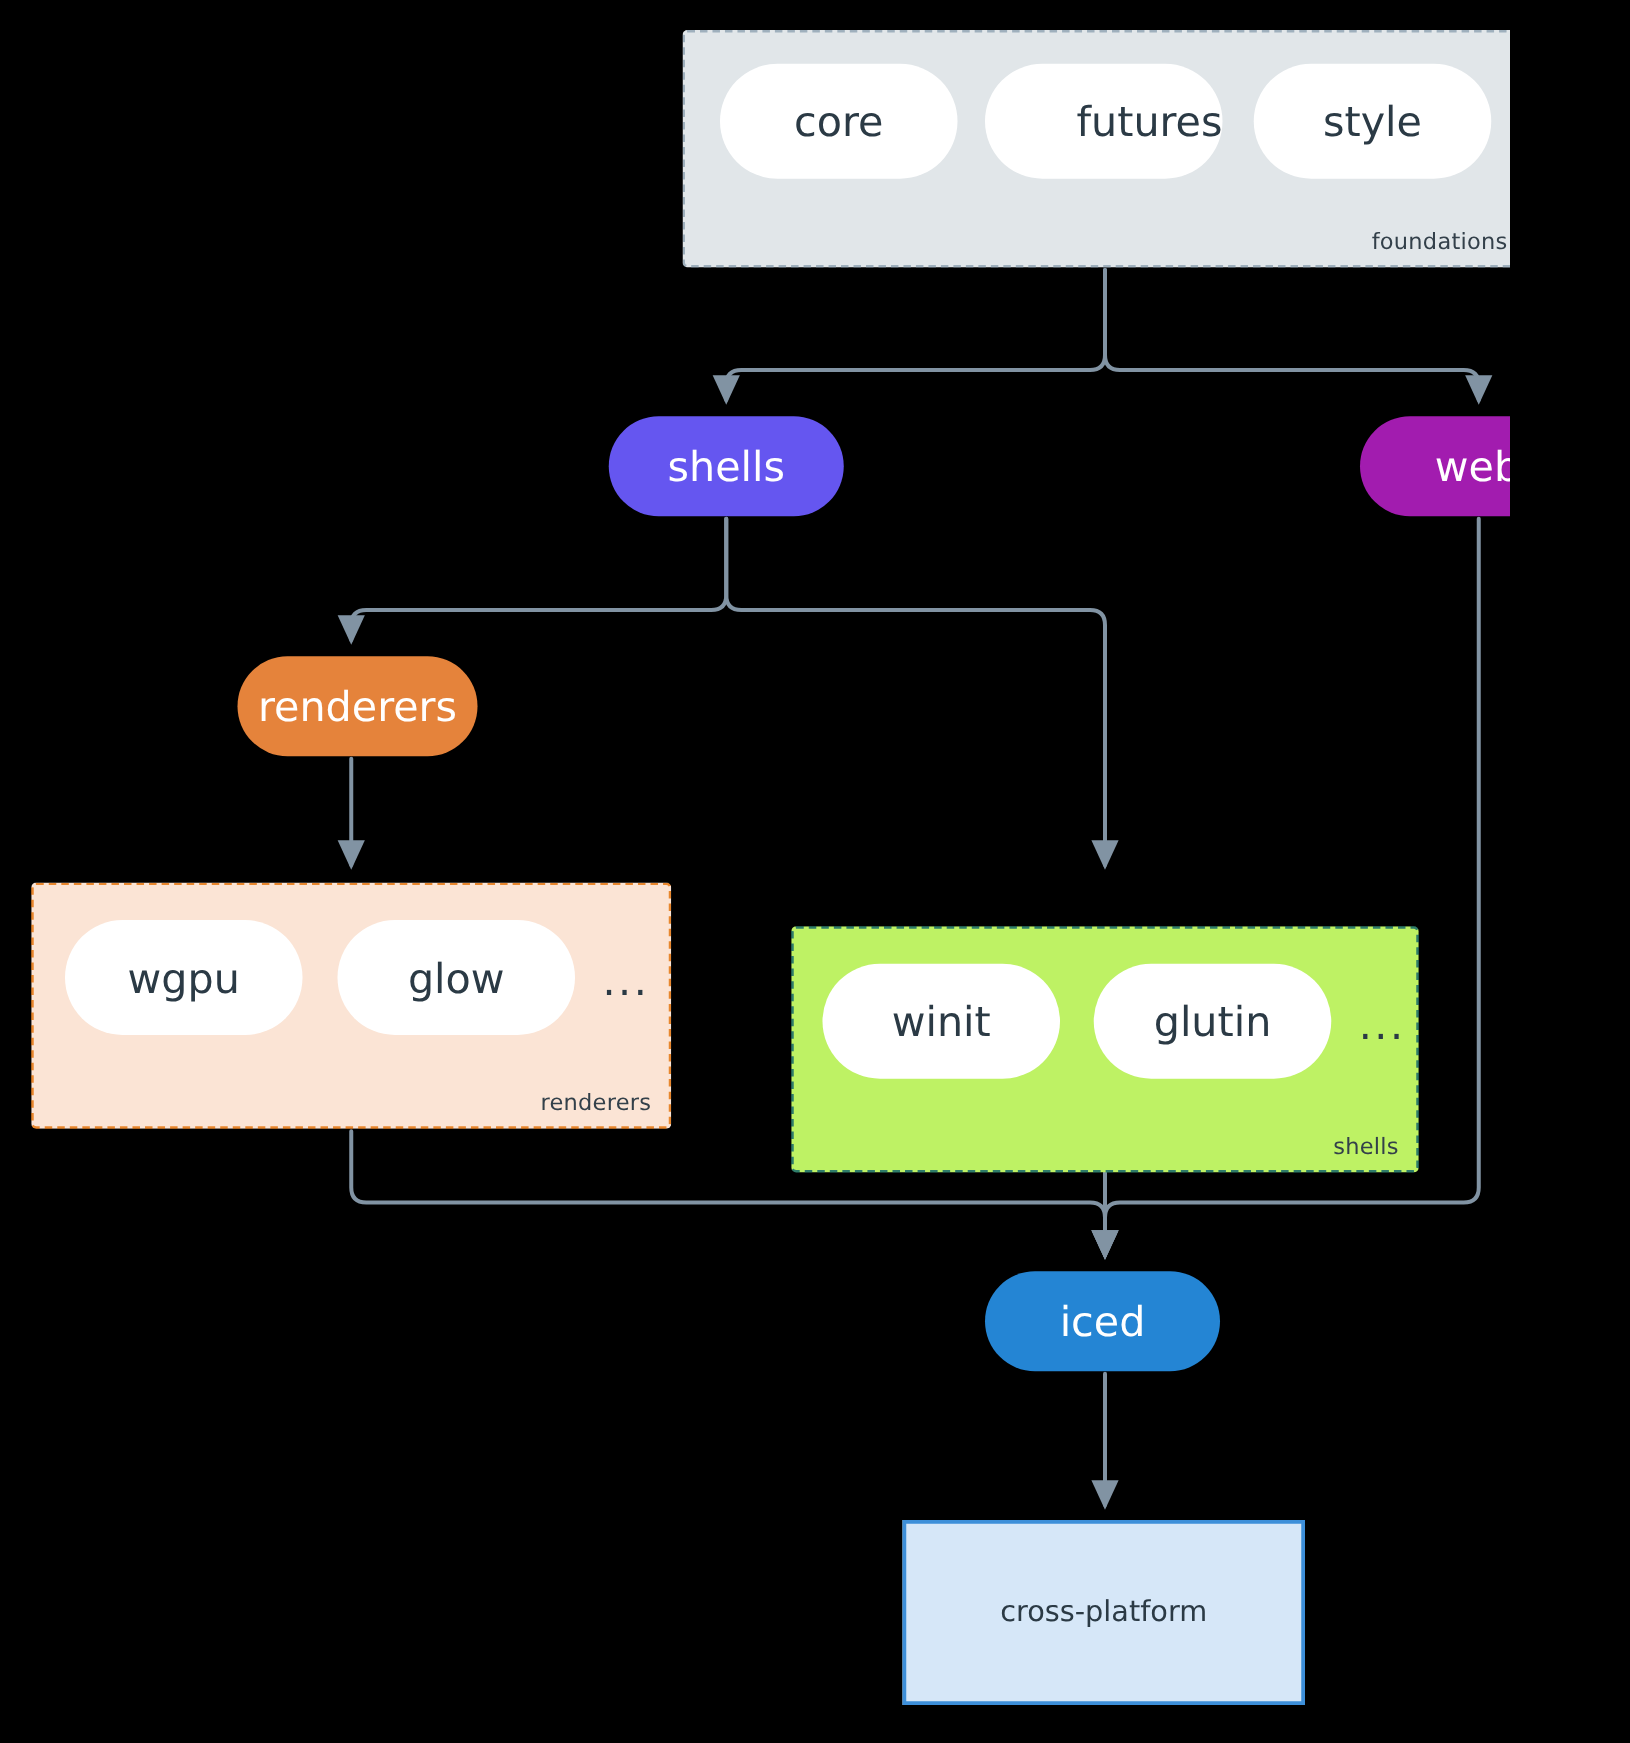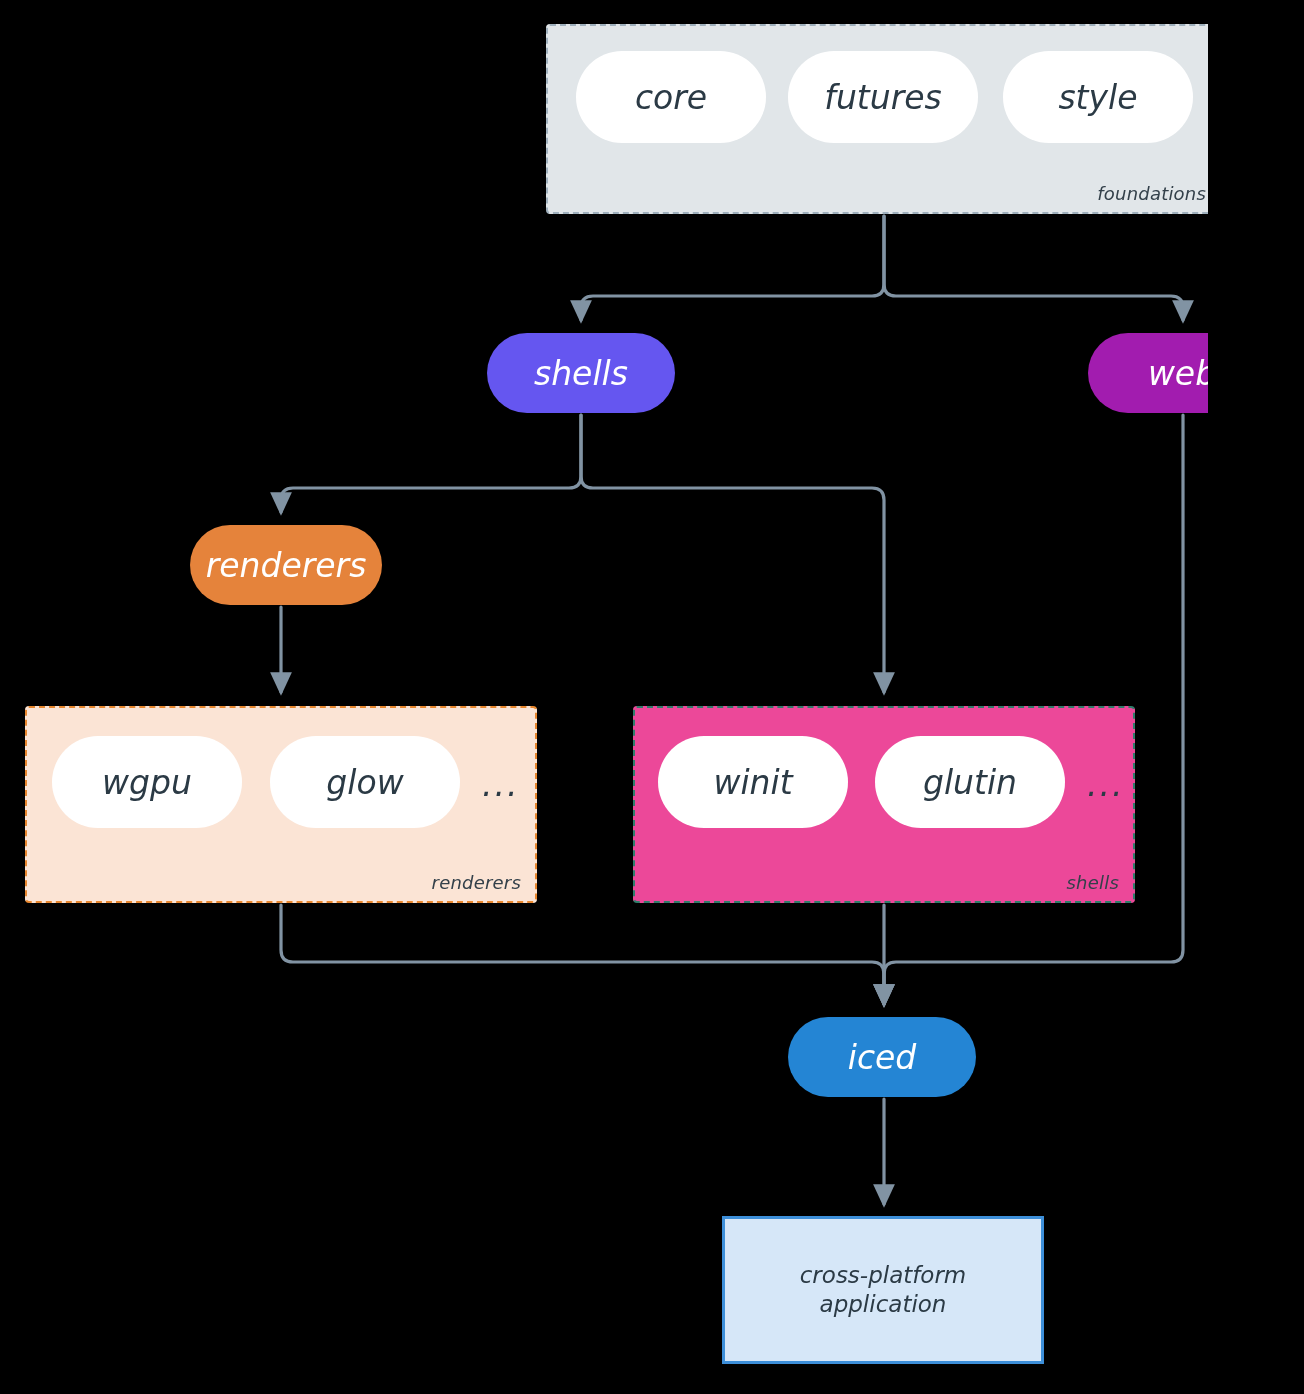--- a/index.html
+++ b/index.html
@@ -7,21 +7,20 @@
     padding: 0;
     background: #000000;
   }
   #canvas {
     position: relative;
     width: 1208px;
     height: 1394px;
     background: #000000;
     font-family: "DejaVu Sans", "Liberation Sans", sans-serif;
     overflow: hidden;
-    font-style: italic;
   }
   svg.edges {
     position: absolute;
     left: 0;
     top: 0;
     width: 1304px;
     height: 1394px;
     pointer-events: none;
   }
 
@@ -47,23 +46,23 @@
     border: 2px dashed #9fb0bd;
   }
   .cluster-renderers {
     left: 25px; top: 706px;
     width: 512px; height: 197px;
     background: #fbe4d5;
     border: 2px dashed #e8872e;
     padding-left: 48px;
   }
   .cluster-shells {
-    left: 633px; top: 706px;
+    left: 633px; top: 741px;
     width: 502px; height: 197px;
-    background: #ec4899;
+    background: #bef264;
     border: 2px dashed #2f7d6a;
     padding-left: 34px;
   }
 
   
   .pill {
     position: absolute;
     box-sizing: border-box;
     background: #ffffff;
     border-radius: 999px;
@@ -147,21 +146,21 @@
       <path d="M1183,415 L1183,950 Q1183,962 1171,962 L896,962 Q884,962 884,974 L884,1004" marker-end="url(#arrow)"></path>
 
       <path d="M884,1099 L884,1204" marker-end="url(#arrow)"></path>
     </g>
   </svg>
 
   <div class="cluster cluster-foundations">
     <div class="pill" style="left:28px; top:25px; width:190px; height:92px;">
       <span>core</span>
     </div>
-    <div class="pill" style="left:240px; top:25px; width:190px; height:92px;">
+    <div class="pill" style="left:240px; top:25px; width:190px; height:92px;justify-content:flex-end;">
       <span>futures</span>
     </div>
     <div class="pill" style="left:455px; top:25px; width:190px; height:92px;">
       <span>style</span>
     </div>
     <div class="cluster-label">foundations</div>
   </div>
 
   <div class="stadium n-native">
     <span>shells</span>
@@ -195,16 +194,15 @@
     <div class="ellipsis" style="left:452px; top:60px;">...</div>
     <div class="cluster-label">shells</div>
   </div>
 
   <div class="stadium n-iced">
     <span>iced</span>
   </div>
 
   <div class="rect-node">
     <span>cross-platform</span>
-    <span>application</span>
   </div>
 
 </div>
 
 </body></html>

